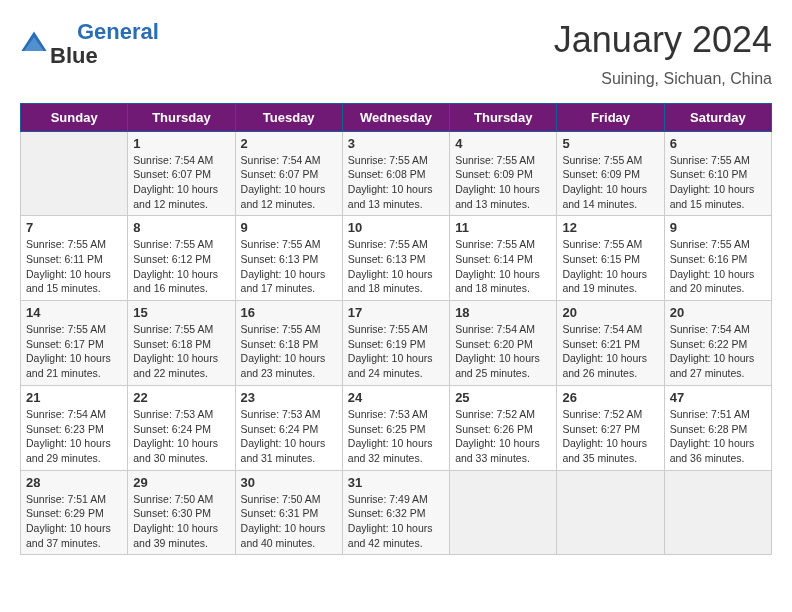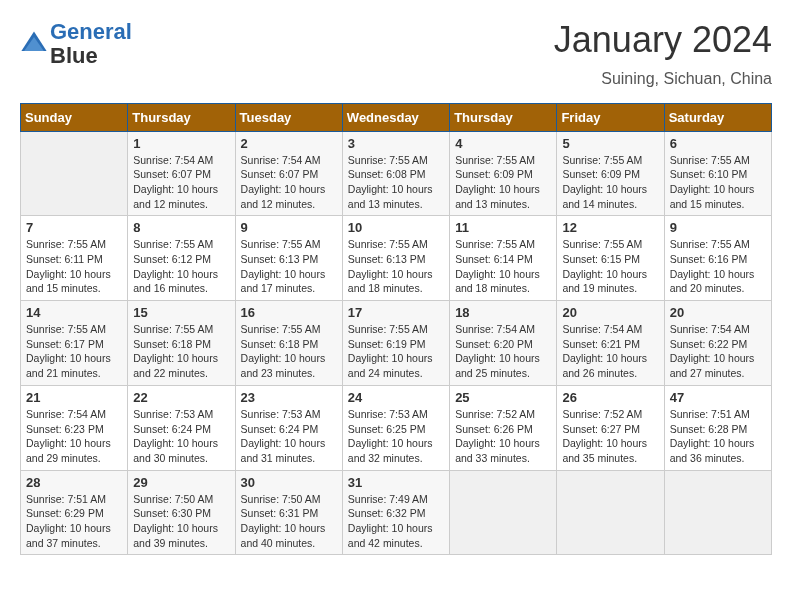--- a/index.html
+++ b/index.html
@@ -19,21 +19,21 @@
     .logo {
       display: flex;
       align-items: center;
     }
     .logo-text {
       font-size: 22px;
       font-weight: bold;
       color: #333;
       line-height: 1.1;
     }
-    .logo-blue { color: #2a6db5; }
+    .logo-blue { color: #2a6db5; margin-left: 27px; }
     .logo-icon {
       width: 28px;
       height: 28px;
       margin-right: 2px;
     }
     .title-area {
       text-align: right;
     }
     .month-title {
       font-size: 36px;
@@ -45,24 +45,24 @@
       font-size: 16px;
       color: #555;
       margin-top: 10px;
     }
     table {
       width: 100%;
       border-collapse: collapse;
       font-size: 11px;
     }
     thead th {
-      background-color: #a16207;
+      background-color: #701a75;
       color: #fff;
       padding: 6px 4px;
-      text-align: left;
+      text-align: center;
       font-size: 13px;
       font-weight: bold;
       border: 1px solid #1a5a9a;
     }
     tbody td {
       border: 1px solid #ccc;
       vertical-align: top;
       padding: 4px 5px;
       width: 14.28%;
       height: 80px;

